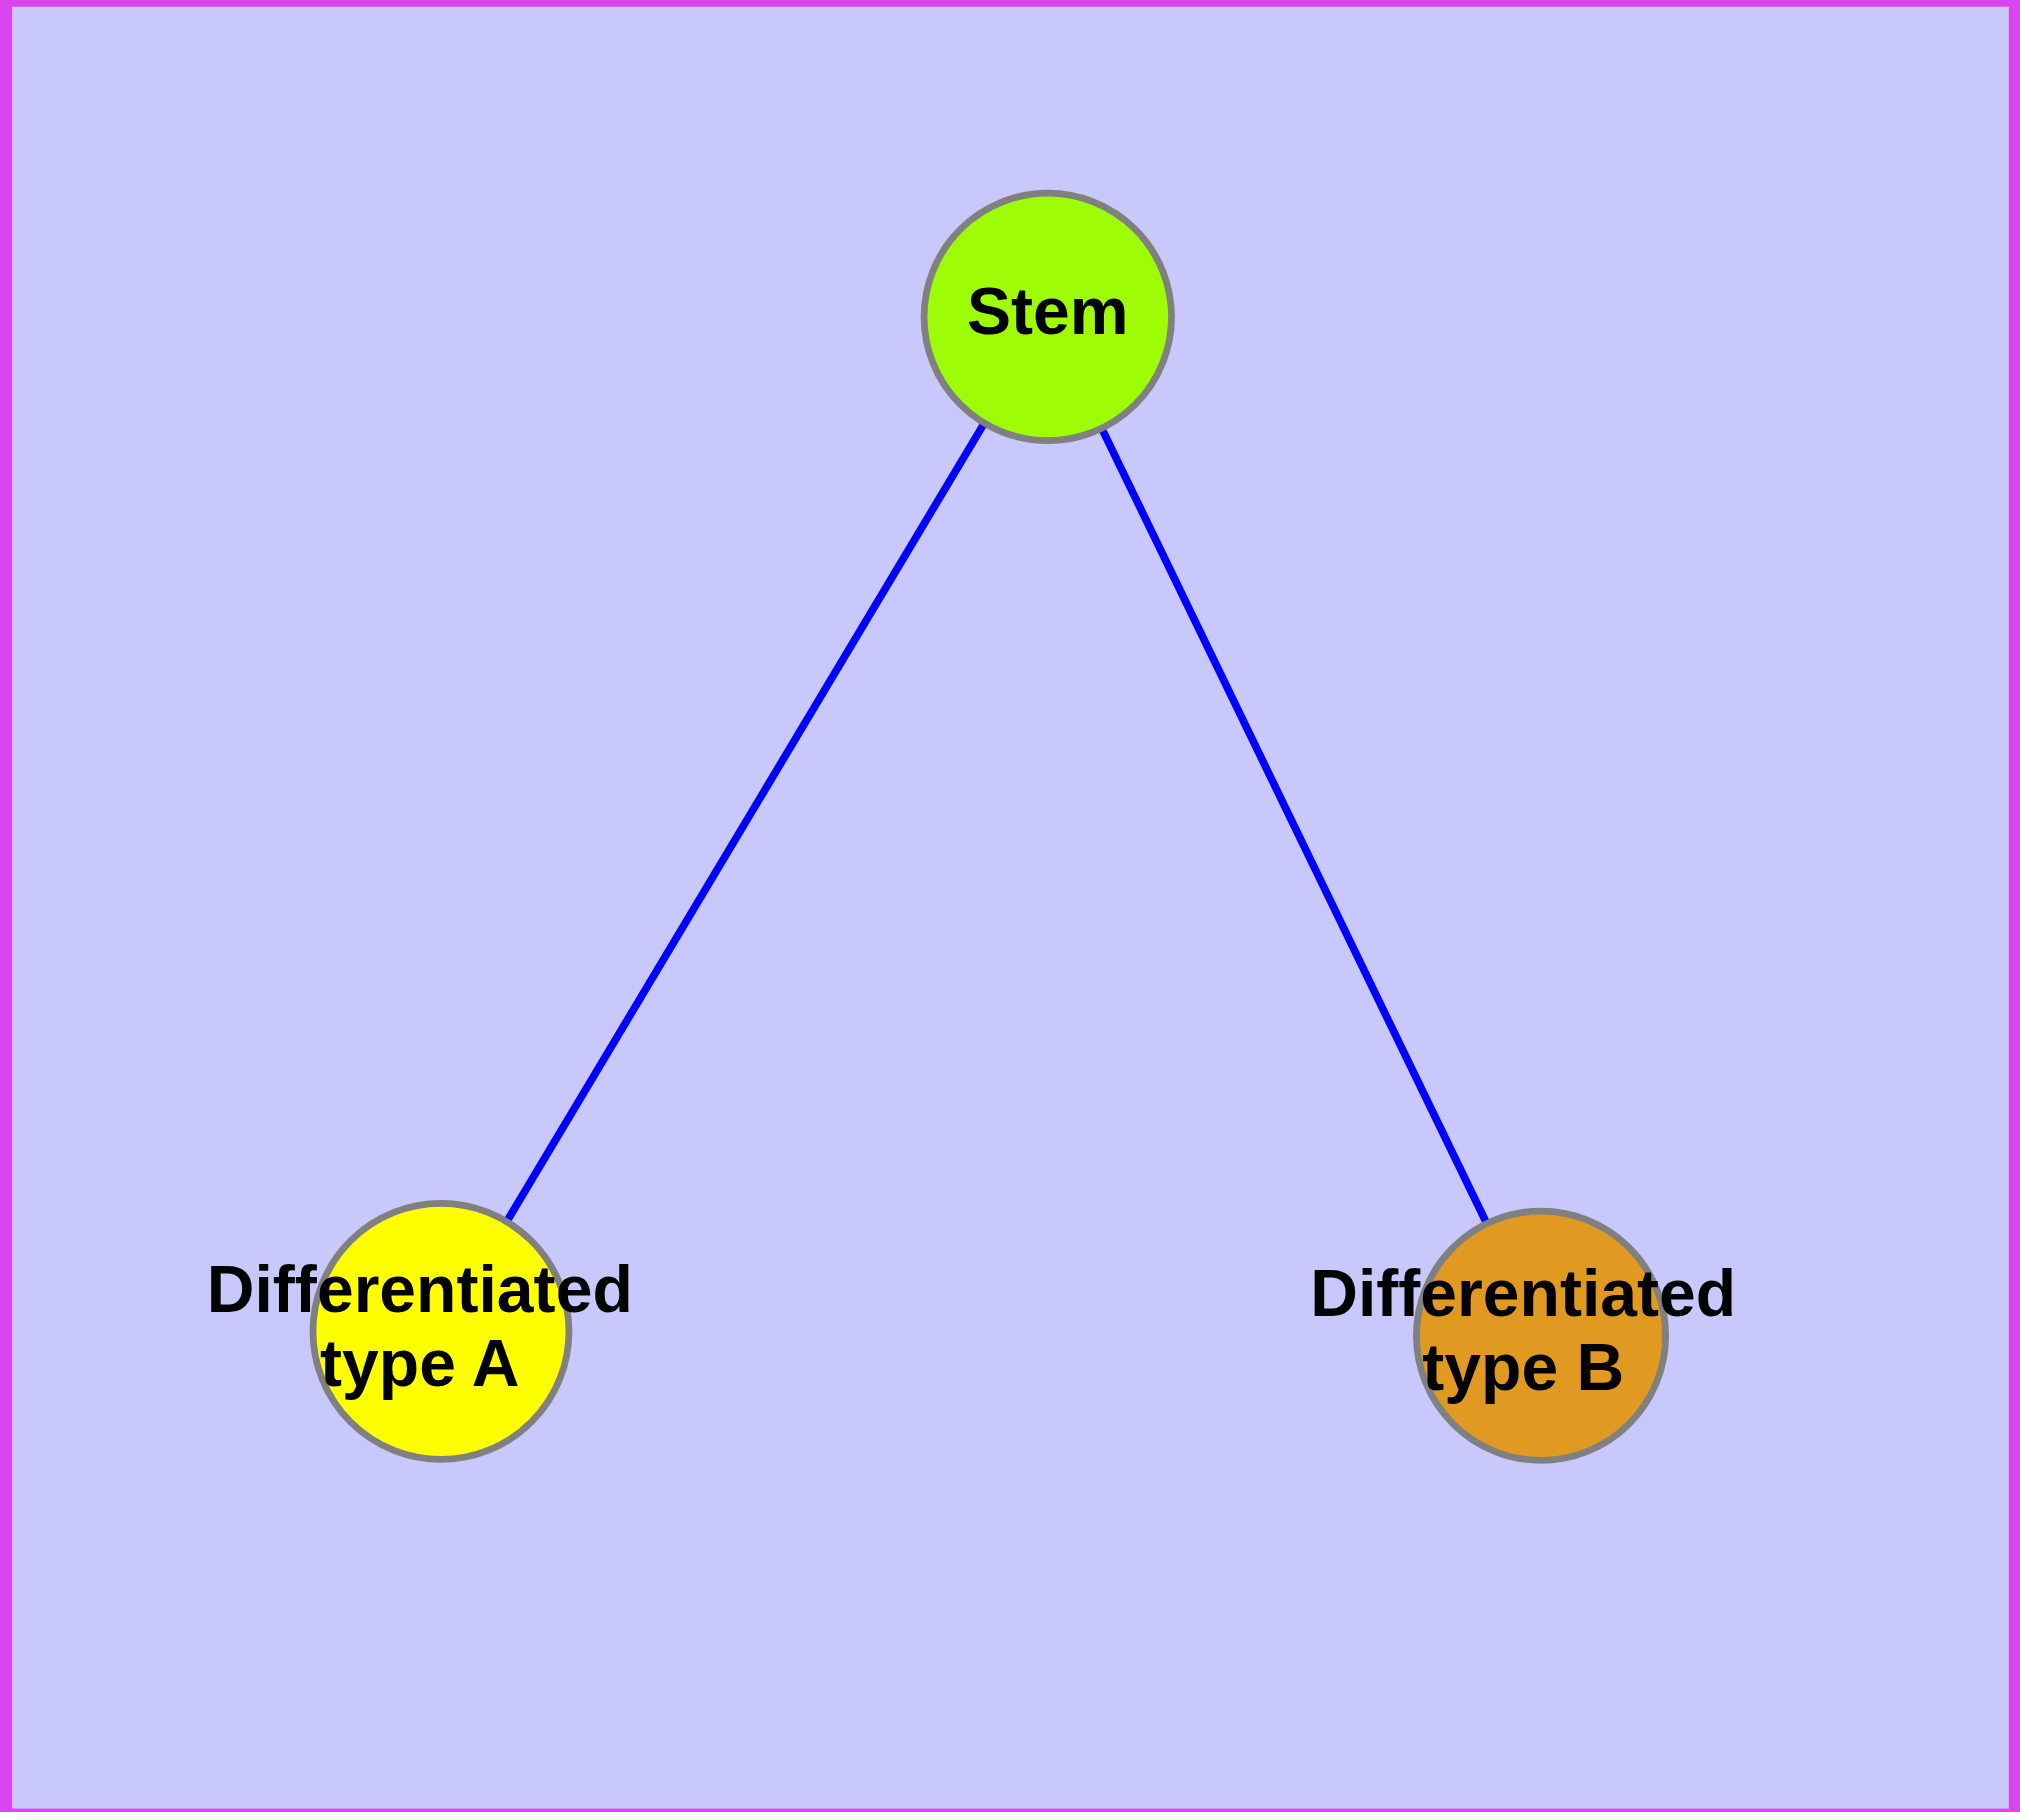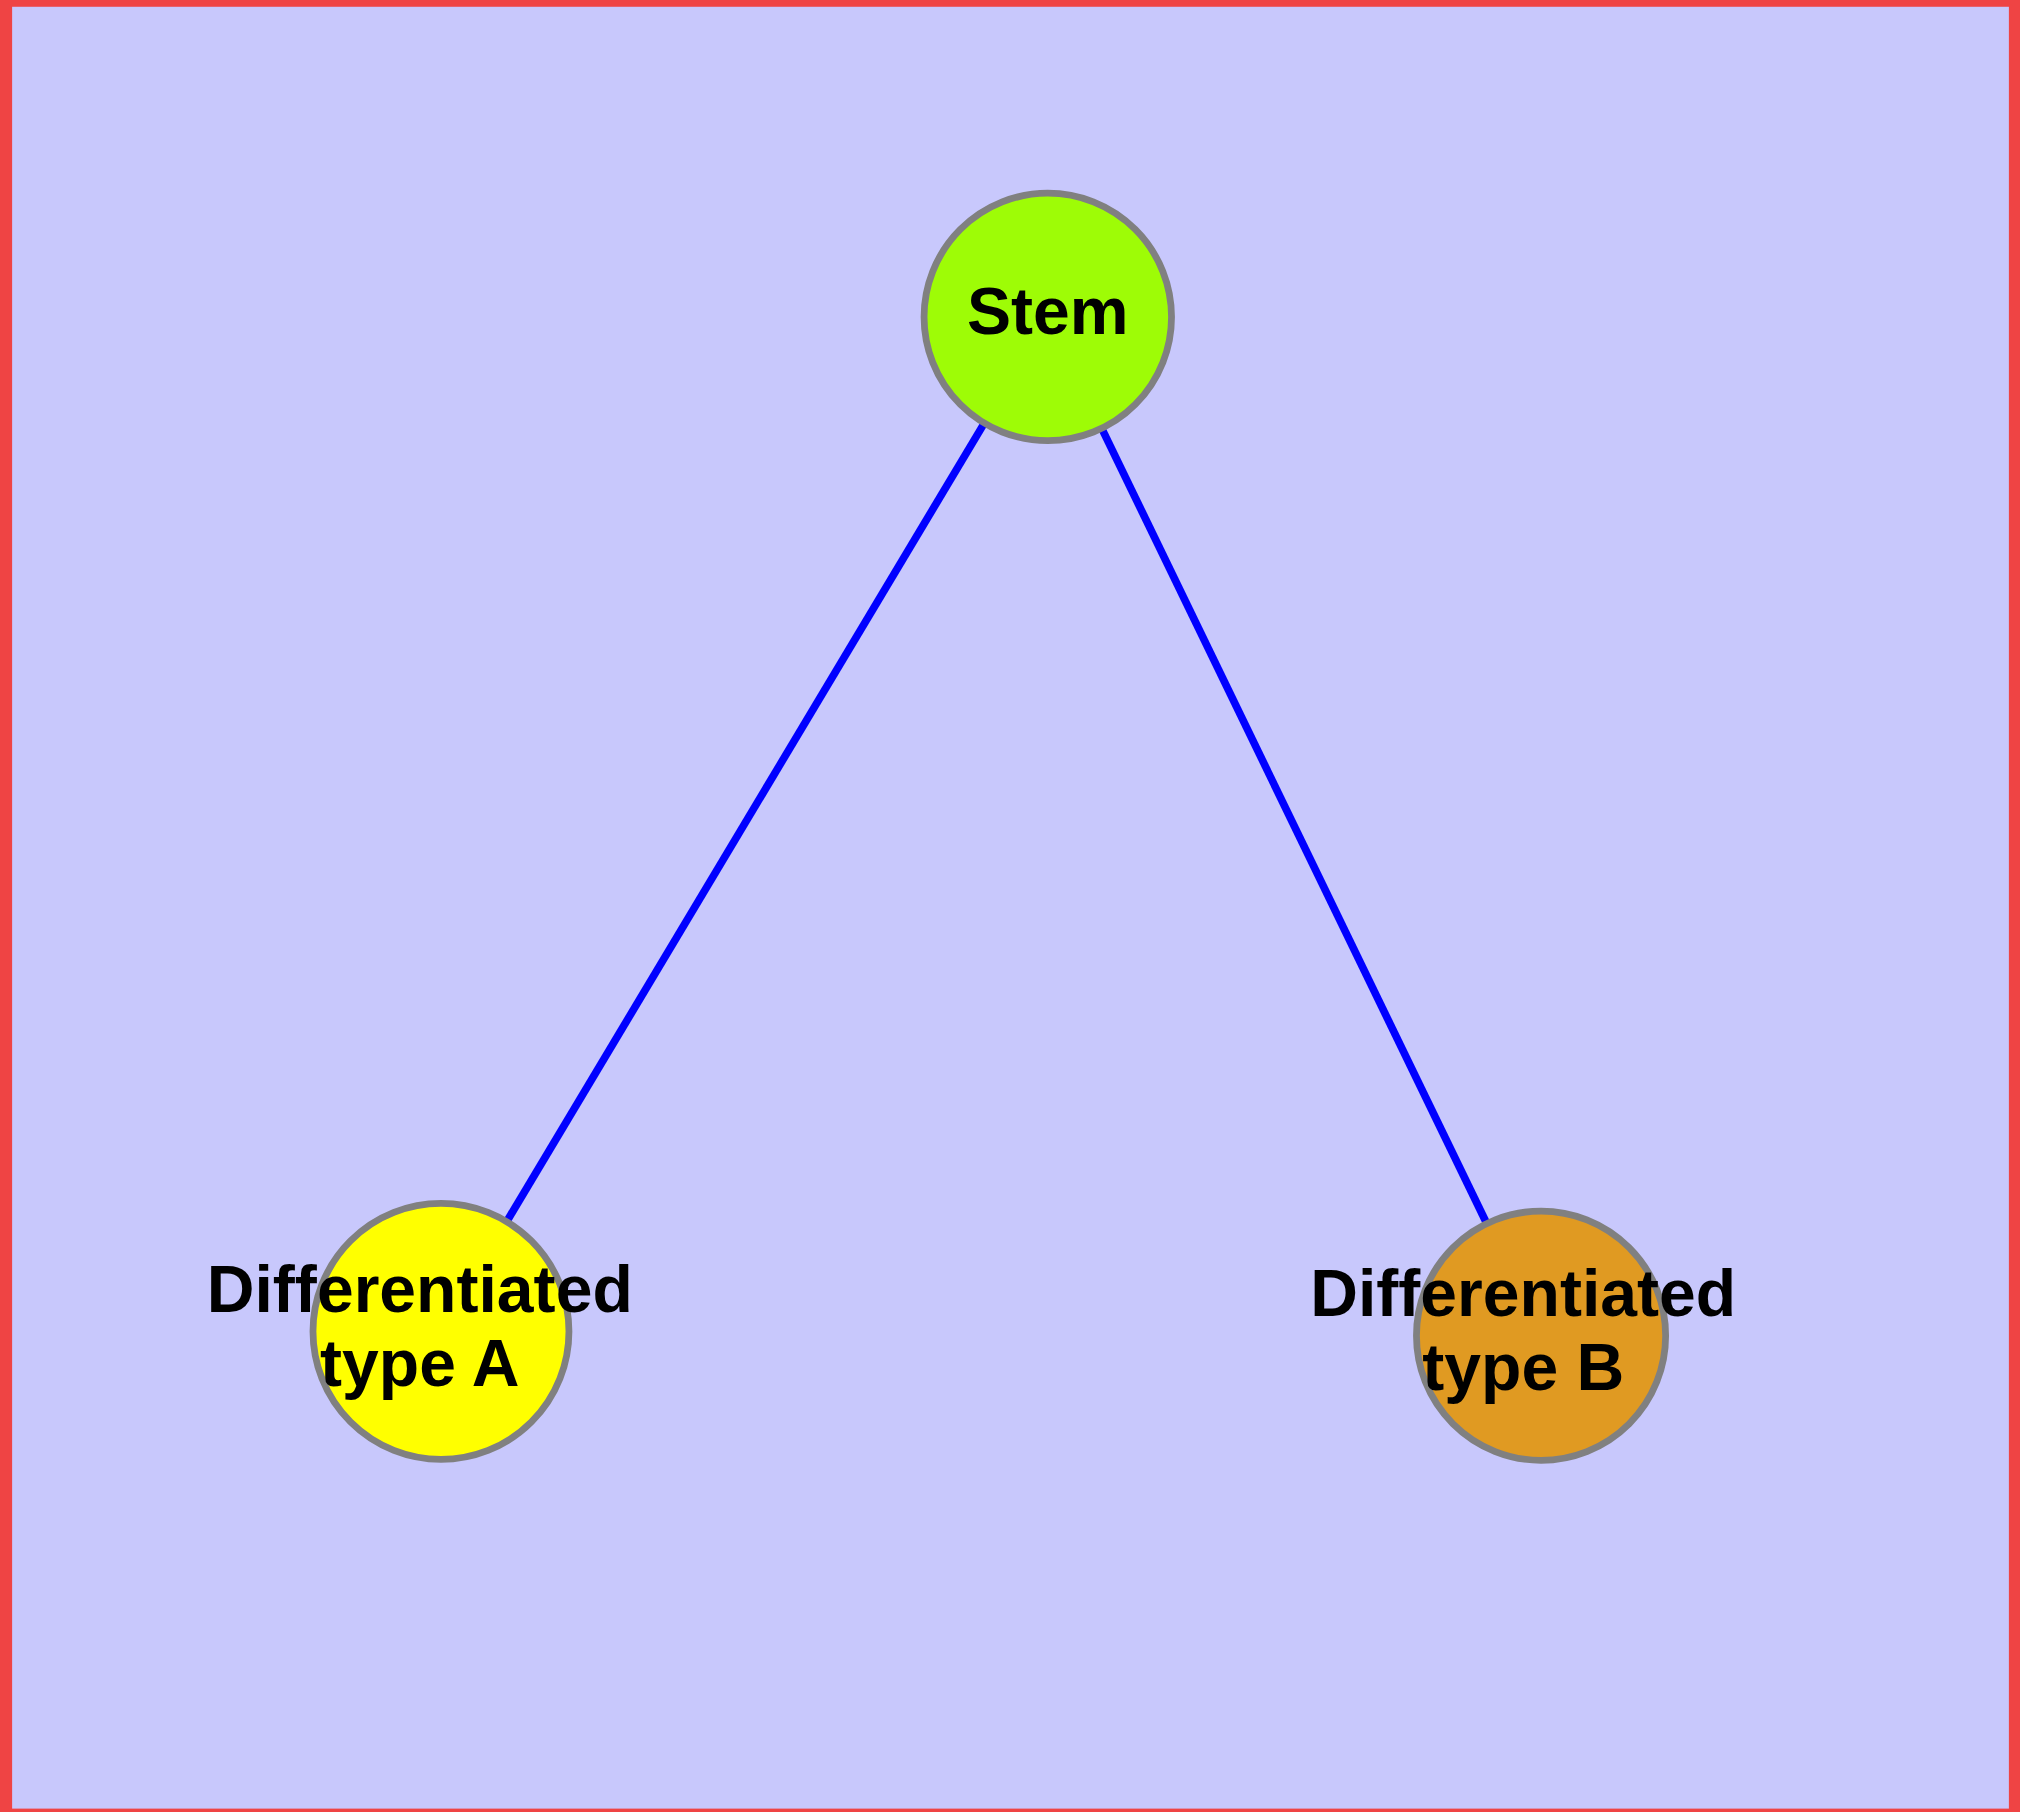--- a/index.html
+++ b/index.html
@@ -28,21 +28,21 @@
     font-family: "Liberation Sans", sans-serif;
     font-weight: bold;
     fill: #000000;
     text-anchor: middle;
     dominant-baseline: middle;
   }
 </style>
 </head>
 <body>
 
-<div id="canvas-wrap" style="background: #ef4444;">
+<div id="canvas-wrap" style="background: #d946ef;">
   <svg id="graph-svg" viewBox="0 0 2384 2138">
 
     <rect id="bg-rect" x="14" y="8" width="2356" height="2126" fill="#c8c8fc"></rect>
 
     <g id="edges-group">
       <line id="edge-stem-a" x1="1160.0263438782547" y1="501.0118245499009" x2="598.5403336934259" y2="1439.6972354315214" stroke="#0000ff" stroke-width="9" stroke-linecap="butt"></line>
       <line id="edge-stem-b" x1="1300.497775183836" y1="507.2067453109464" x2="1753.066429037895" y2="1441.8932091126283" stroke="#0000ff" stroke-width="9" stroke-linecap="butt"></line>
     </g>
 
     <g id="node-stem">

